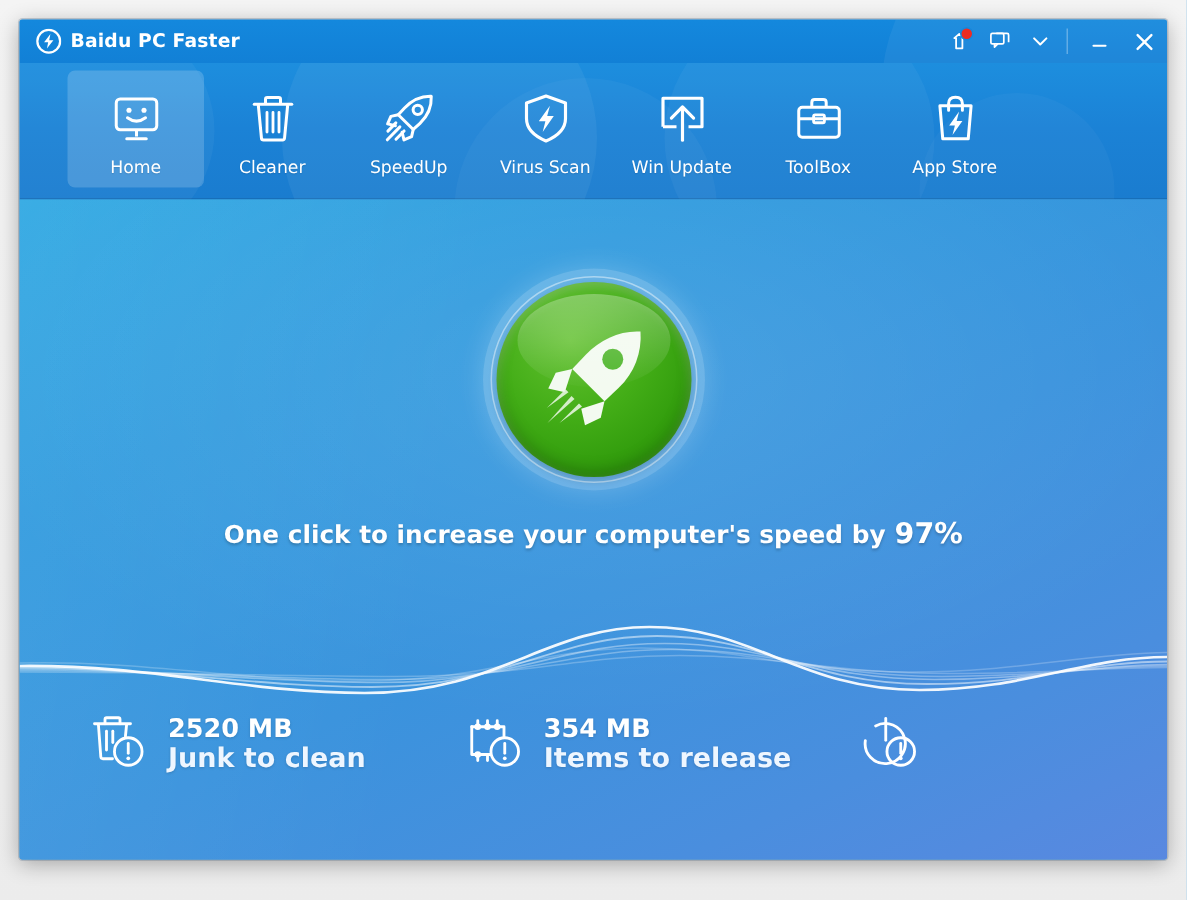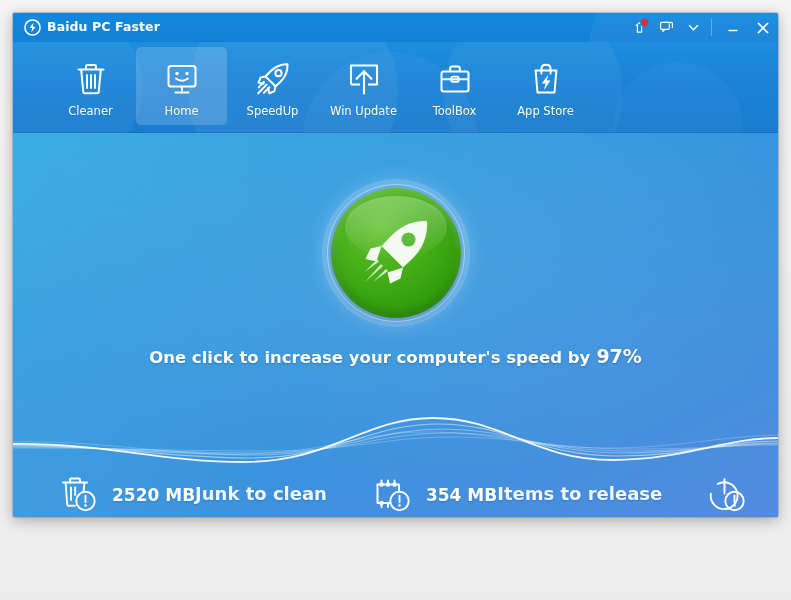--- a/index.html
+++ b/index.html
@@ -18,21 +18,21 @@
     height: 600px;
     background: linear-gradient(180deg, #f4f4f4 0%, #ececec 100%);
   }
 
   
   .window {
     position: absolute;
     left: 13px;
     top: 13px;
     width: 765px;
-    height: 504px;
+    height: 560px;
     border-radius: 2px;
     overflow: hidden;
     box-shadow: 0 3px 14px rgba(0,0,0,0.30), 0 0 0 1px rgba(190,200,210,0.85);
     background: #3e9ee0;
   }
 
   
   .titlebar {
     position: absolute;
     left: 0; top: 0;
@@ -273,21 +273,21 @@
     width: 44px;
     height: 44px;
     display: flex;
     align-items: center;
     justify-content: center;
     flex: none;
   }
   .stat-txt {
     margin-left: 11px;
     display: flex;
-    flex-direction: row;
+    flex-direction: column;
     justify-content: flex-start;
   }
   .stat-val {
     font-size: 17px;
     font-weight: bold;
     color: #ffffff;
     line-height: 21px;
     text-shadow: 0 1px 2px rgba(0,0,0,0.16);
     white-space: nowrap;
   }
@@ -360,63 +360,72 @@
 
     <div class="toolbar">
       <div class="tb-circ c1"></div>
       <div class="tb-circ c2"></div>
       <div class="tb-circ c3"></div>
       <div class="tb-circ c4"></div>
       <div class="tb-circ c5"></div>
 
       <div class="nav">
 
-        <div class="nav-item">
-          <div class="nav-ico">
-            <svg width="32" height="34" viewBox="0 0 32 34">
-              <path d="M3.5 7.5 L28.5 7.5" stroke="#ffffff" stroke-width="2" stroke-linecap="round"></path>
-              <path d="M11 7.5 L11 4.2 Q11 3 12.2 3 L19.8 3 Q21 3 21 4.2 L21 7.5" fill="none" stroke="#ffffff" stroke-width="2"></path>
-              <path d="M6.2 8 L8.3 30 Q8.4 31.3 9.7 31.3 L22.3 31.3 Q23.6 31.3 23.7 30 L25.8 8" fill="none" stroke="#ffffff" stroke-width="2" stroke-linejoin="round"></path>
-              <path d="M12 13 L12 26 M16 13 L16 26 M20 13 L20 26" stroke="#ffffff" stroke-width="1.9" stroke-linecap="round"></path>
-            </svg>
-          </div>
-          <div class="nav-label">Cleaner</div>
-        </div>
-
         <div class="nav-item active">
           <div class="nav-ico">
             <svg width="36" height="33" viewBox="0 0 36 33">
               <rect x="4.5" y="3" width="27" height="20.5" rx="2.6" fill="none" stroke="#ffffff" stroke-width="2"></rect>
               <circle cx="13" cy="10.5" r="1.7" fill="#ffffff"></circle>
               <circle cx="23" cy="10.5" r="1.7" fill="#ffffff"></circle>
               <path d="M12 15.5 Q18 20 24 15.5" fill="none" stroke="#ffffff" stroke-width="2" stroke-linecap="round"></path>
               <path d="M18 23.5 L18 28" stroke="#ffffff" stroke-width="2"></path>
               <path d="M11.5 29.5 L24.5 29.5" stroke="#ffffff" stroke-width="2" stroke-linecap="round"></path>
             </svg>
           </div>
           <div class="nav-label">Home</div>
+        </div>
+
+        <div class="nav-item">
+          <div class="nav-ico">
+            <svg width="32" height="34" viewBox="0 0 32 34">
+              <path d="M3.5 7.5 L28.5 7.5" stroke="#ffffff" stroke-width="2" stroke-linecap="round"></path>
+              <path d="M11 7.5 L11 4.2 Q11 3 12.2 3 L19.8 3 Q21 3 21 4.2 L21 7.5" fill="none" stroke="#ffffff" stroke-width="2"></path>
+              <path d="M6.2 8 L8.3 30 Q8.4 31.3 9.7 31.3 L22.3 31.3 Q23.6 31.3 23.7 30 L25.8 8" fill="none" stroke="#ffffff" stroke-width="2" stroke-linejoin="round"></path>
+              <path d="M12 13 L12 26 M16 13 L16 26 M20 13 L20 26" stroke="#ffffff" stroke-width="1.9" stroke-linecap="round"></path>
+            </svg>
+          </div>
+          <div class="nav-label">Cleaner</div>
         </div>
 
         <div class="nav-item">
           <div class="nav-ico">
             <svg width="36" height="34" viewBox="0 0 36 34">
               <g stroke="#ffffff" stroke-width="2" fill="none" stroke-linejoin="round" stroke-linecap="round">
                 <path d="M32.5 2.2 C26 2 19.5 5 14.7 10 L10.5 14.5 L20.5 24.3 L25 20.2 C30 15.5 32.8 9 32.5 2.2 Z"></path>
                 <path d="M10.5 14.5 L5.6 15.6 L3.4 20.6 L8.6 21.8"></path>
                 <path d="M20.5 24.3 L19.4 29.1 L14.3 31.3 L13.1 26.2"></path>
                 <circle cx="23.5" cy="11.2" r="3.1"></circle>
                 <path d="M11.6 22.6 L3.2 31.2"></path>
                 <path d="M14.4 25.3 L9 30.8"></path>
                 <path d="M8.9 19.9 L3.6 25.4"></path>
               </g>
             </svg>
           </div>
           <div class="nav-label">SpeedUp</div>
         </div>
 
+        <div class="nav-item">
+          <div class="nav-ico">
+            <svg width="32" height="34" viewBox="0 0 32 34">
+              <path d="M16 2 L29 6.6 L29 17 Q29 26.5 16 32 Q3 26.5 3 17 L3 6.6 Z" fill="none" stroke="#ffffff" stroke-width="2.1" stroke-linejoin="round"></path>
+              <path d="M18.6 8.5 L11.2 18.8 L15.6 18.8 L13.8 26 L21.2 15.3 L16.8 15.3 Z" fill="#ffffff"></path>
+            </svg>
+          </div>
+          <div class="nav-label">Virus Scan</div>
+        </div>
 
         <div class="nav-item">
           <div class="nav-ico">
             <svg width="34" height="34" viewBox="0 0 34 34">
               <path d="M4 22.5 L4 3.5 L30 3.5 L30 22.5 L21 22.5 M13 22.5 L4 22.5" fill="none" stroke="#ffffff" stroke-width="2.1" stroke-linejoin="round"></path>
               <path d="M17 31.5 L17 9.5" stroke="#ffffff" stroke-width="2.1" stroke-linecap="round"></path>
               <path d="M9.6 16.8 L17 9.2 L24.4 16.8" fill="none" stroke="#ffffff" stroke-width="2.1" stroke-linecap="round" stroke-linejoin="round"></path>
             </svg>
           </div>
           <div class="nav-label">Win Update</div>

